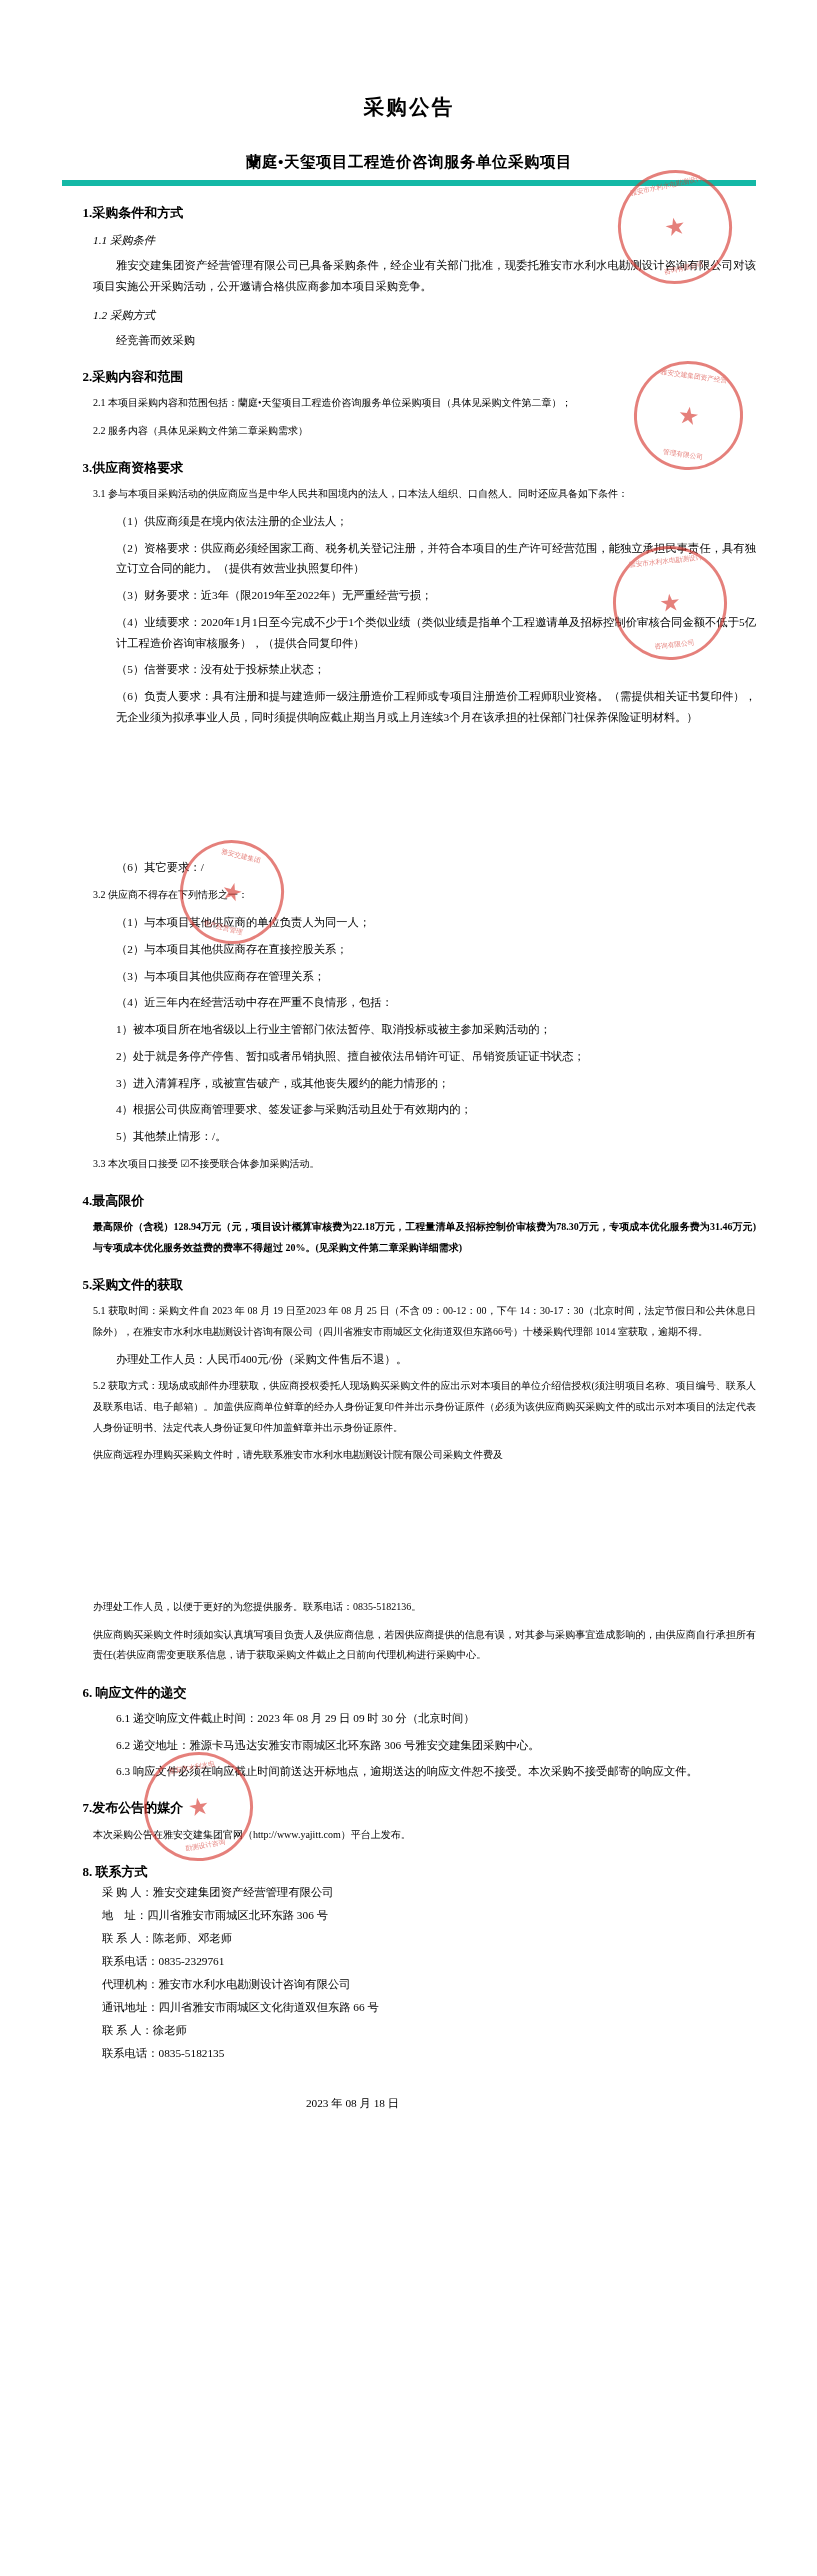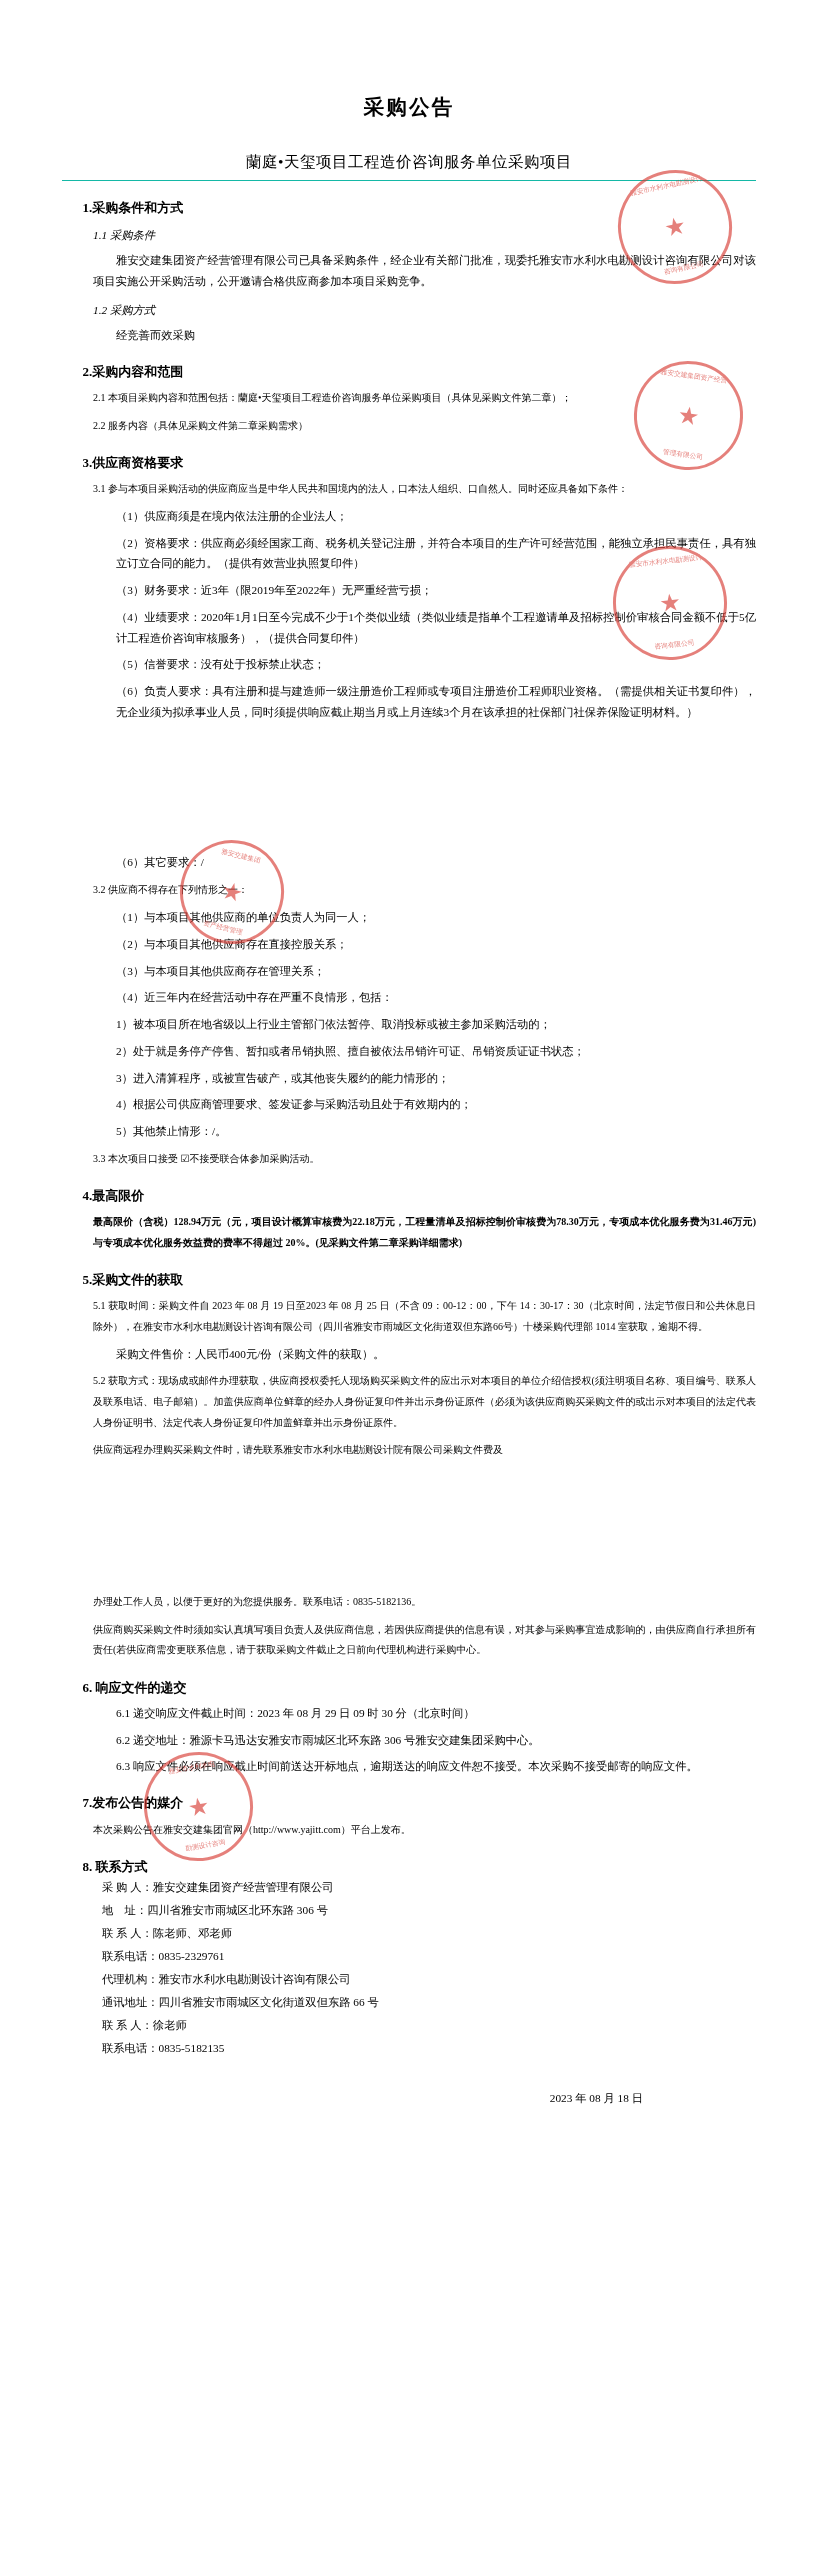--- a/index.html
+++ b/index.html
@@ -22,25 +22,25 @@
   .doc-title{
     text-align:center;
     font-size:20.6px;
     font-weight:bold;
     letter-spacing:2.1px;
     margin-top:77px;
   }
   .doc-subtitle{
     text-align:center;
     font-size:15.5px;
-    font-weight:normal;
+    font-weight:bold;
     letter-spacing:0.5px;
     margin-top:31px;
     padding-bottom:7.2px;
-    border-bottom:1px solid #14b8a6;
+    border-bottom:6px solid #14b8a6;
   }
   .sec{
     font-size:13px;
     font-weight:bold;
     margin:17.5px 0 0 20.6px;
   }
   .sub{
     font-size:11.3px;
     margin:11.3px 0 0 31px;
     font-style:italic;
@@ -68,21 +68,21 @@
   }
   .b{ font-weight:bold; }
   .spacer-lg{ height:124px; }
   .tail{
     margin-left:40px;
     font-size:11.3px;
     line-height:23px;
   }
   .tail .row{ white-space:pre-wrap; }
   .date-line{
-    text-align:right;
+    text-align:center;
     margin-right:113px;
     font-size:11.3px;
     margin-top:31px;
   }
   
   .seal{
     position:absolute;
     border-radius:50%;
     border:3.1px solid #d6342c;
     color:#d6342c;
@@ -155,21 +155,21 @@
     <p class="ind2">3）进入清算程序，或被宣告破产，或其他丧失履约的能力情形的；</p>
     <p class="ind2">4）根据公司供应商管理要求、签发证参与采购活动且处于有效期内的；</p>
     <p class="ind2">5）其他禁止情形：/。</p>
     <p class="flat">3.3 本次项目口接受 ☑不接受联合体参加采购活动。</p>
 
     <div class="sec">4.最高限价</div>
     <p class="flat b">最高限价（含税）128.94万元（元，项目设计概算审核费为22.18万元，工程量清单及招标控制价审核费为78.30万元，专项成本优化服务费为31.46万元)与专项成本优化服务效益费的费率不得超过 20%。(见采购文件第二章采购详细需求)</p>
 
     <div class="sec">5.采购文件的获取</div>
     <p class="flat">5.1 获取时间：采购文件自 2023 年 08 月 19 日至2023 年 08 月 25 日（不含 09：00-12：00，下午 14：30-17：30（北京时间，法定节假日和公共休息日除外），在雅安市水利水电勘测设计咨询有限公司（四川省雅安市雨城区文化街道双但东路66号）十楼采购代理部 1014 室获取，逾期不得。</p>
-    <p class="ind2">采购文件售价：人民币400元/份（采购文件的获取）。</p>
+    <p class="ind2">办理处工作人员：人民币400元/份（采购文件售后不退）。</p>
     <p class="flat">5.2 获取方式：现场成或邮件办理获取，供应商授权委托人现场购买采购文件的应出示对本项目的单位介绍信授权(须注明项目名称、项目编号、联系人及联系电话、电子邮箱）。加盖供应商单位鲜章的经办人身份证复印件并出示身份证原件（必须为该供应商购买采购文件的或出示对本项目的法定代表人身份证明书、法定代表人身份证复印件加盖鲜章并出示身份证原件。</p>
     <p class="flat">供应商远程办理购买采购文件时，请先联系雅安市水利水电勘测设计院有限公司采购文件费及</p>
 
     <div class="spacer-lg"></div>
 
     <p class="flat">办理处工作人员，以便于更好的为您提供服务。联系电话：0835-5182136。</p>
     <p class="flat">供应商购买采购文件时须如实认真填写项目负责人及供应商信息，若因供应商提供的信息有误，对其参与采购事宜造成影响的，由供应商自行承担所有责任(若供应商需变更联系信息，请于获取采购文件截止之日前向代理机构进行采购中心。</p>
 
     <div class="sec">6. 响应文件的递交</div>
     <p class="ind2">6.1 递交响应文件截止时间：2023 年 08 月 29 日 09 时 30 分（北京时间）</p>

